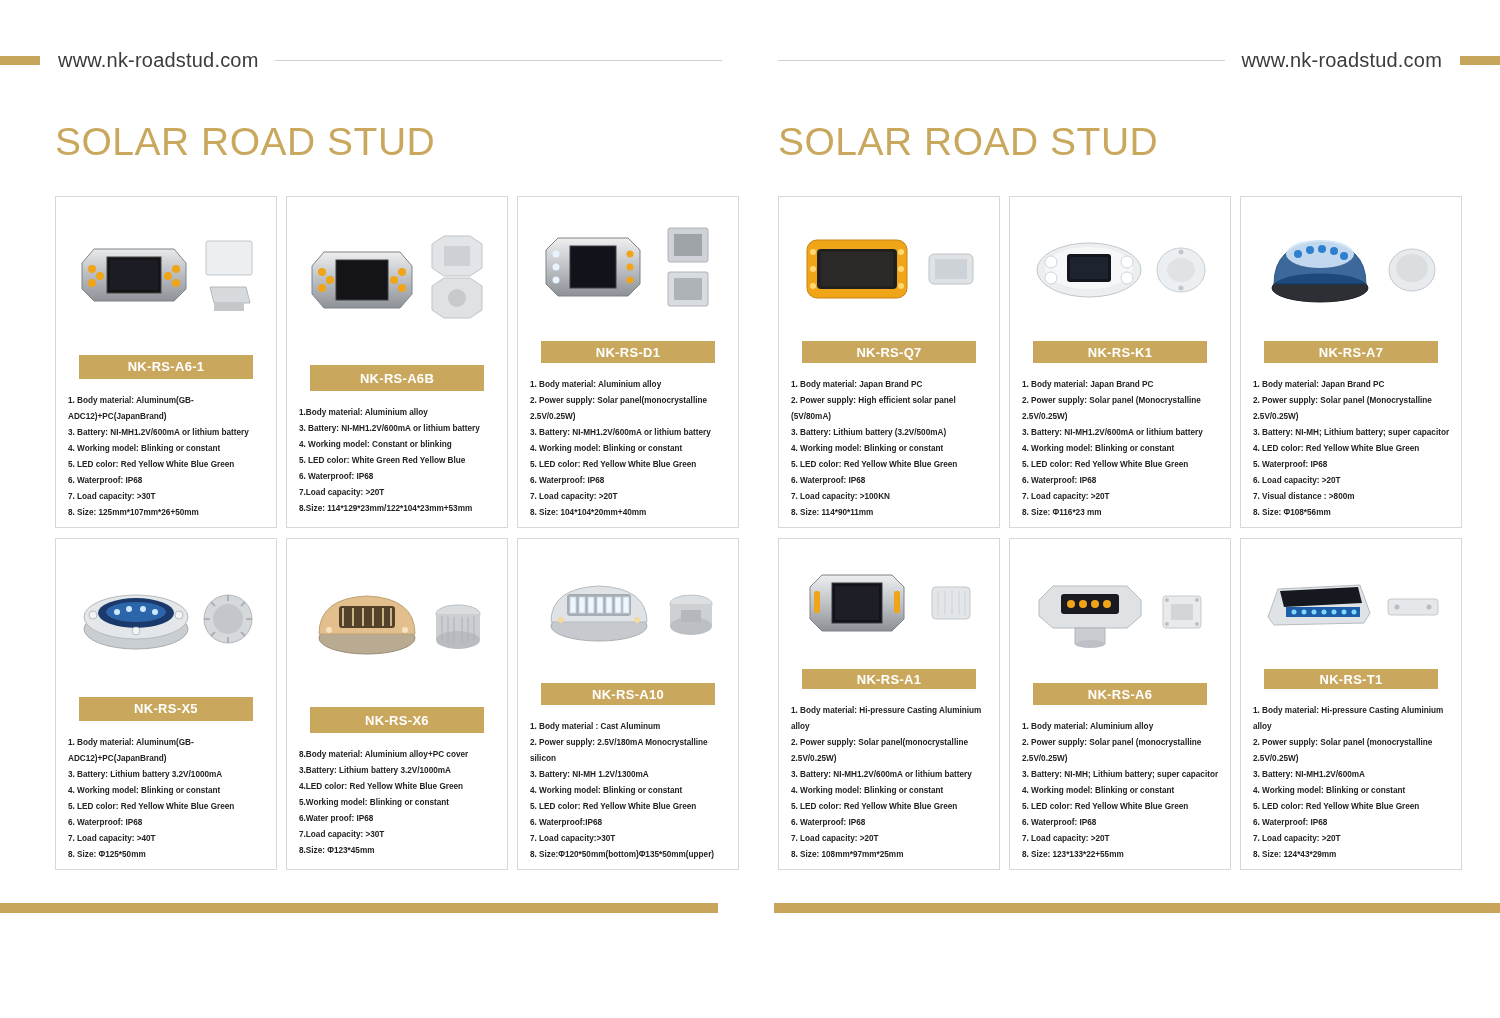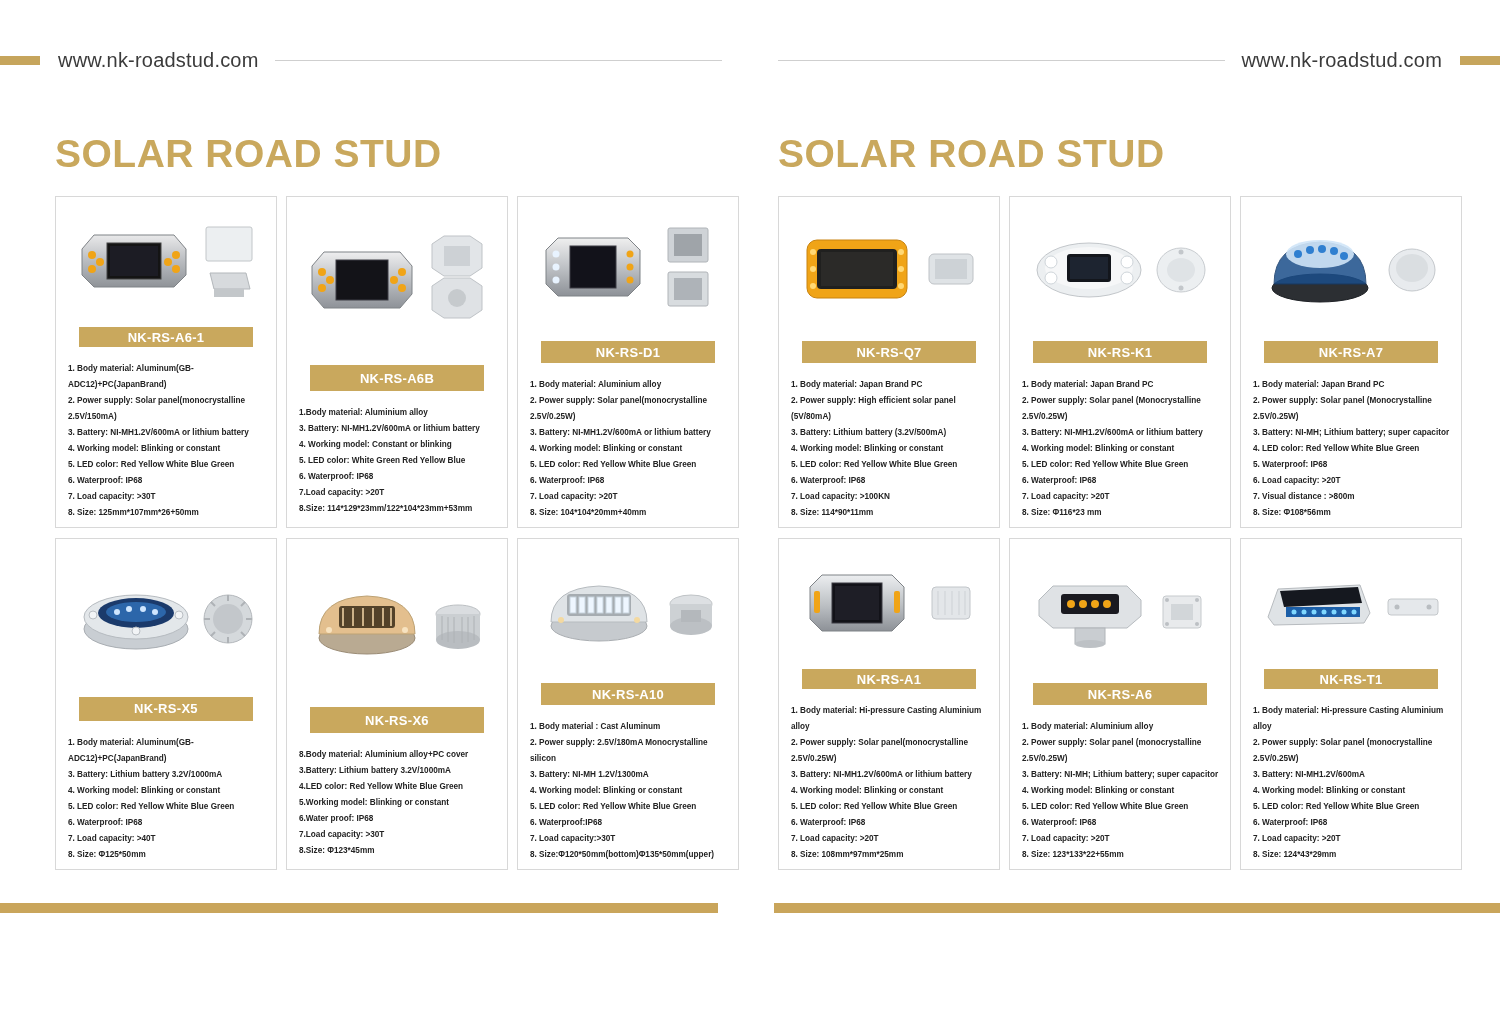--- a/index.html
+++ b/index.html
@@ -49,23 +49,23 @@
     background: #cfcfcf;
   }
   .hdr-left .hdr-url { margin-left: 18px; margin-right: 16px; }
   .hdr-left .hdr-rule { margin-right: 28px; }
   .hdr-right .hdr-rule { margin-left: 28px; margin-right: 16px; }
   .hdr-right .hdr-url { margin-right: 18px; }
 
   
   .title {
     position: absolute;
-    top: 132px;
+    top: 120px;
     font-size: 39px;
-    font-weight: bold;
+    font-weight: normal;
     color: #c9a85d;
     letter-spacing: 0.5px;
     font-family: "Liberation Sans", sans-serif;
   }
   .title-left  { left: 55px; }
   .title-right { left: 28px; }
 
   
   .grid {
     position: absolute;
@@ -189,21 +189,20 @@
           </svg>
           <svg class="prod" width="58" height="100" viewBox="0 0 58 100">
             <rect x="6" y="16" width="46" height="34" rx="2" fill="#eceff1" stroke="#c2c6c9"></rect>
             <path d="M10 62 L46 62 L50 78 L14 78 Z" fill="#d7dadd" stroke="#b3b7bb"></path>
             <rect x="14" y="78" width="30" height="8" fill="#c3c7ca"></rect>
           </svg>
         </div>
         <div class="label">NK-RS-A6-1</div>
         <div class="specs">
           <div>1. Body material: Aluminum(GB-ADC12)+PC(JapanBrand)</div>
-          <div>2. Power supply: Solar panel(monocrystalline 2.5V/150mA)</div>
           <div>3. Battery: NI-MH1.2V/600mA or lithium battery</div>
           <div>4. Working model: Blinking or constant</div>
           <div>5. LED color: Red Yellow White Blue Green</div>
           <div>6. Waterproof: IP68</div>
           <div>7. Load capacity: &gt;30T</div>
           <div>8. Size: 125mm*107mm*26+50mm</div>
         </div>
       </div>
 
       <div class="card">

